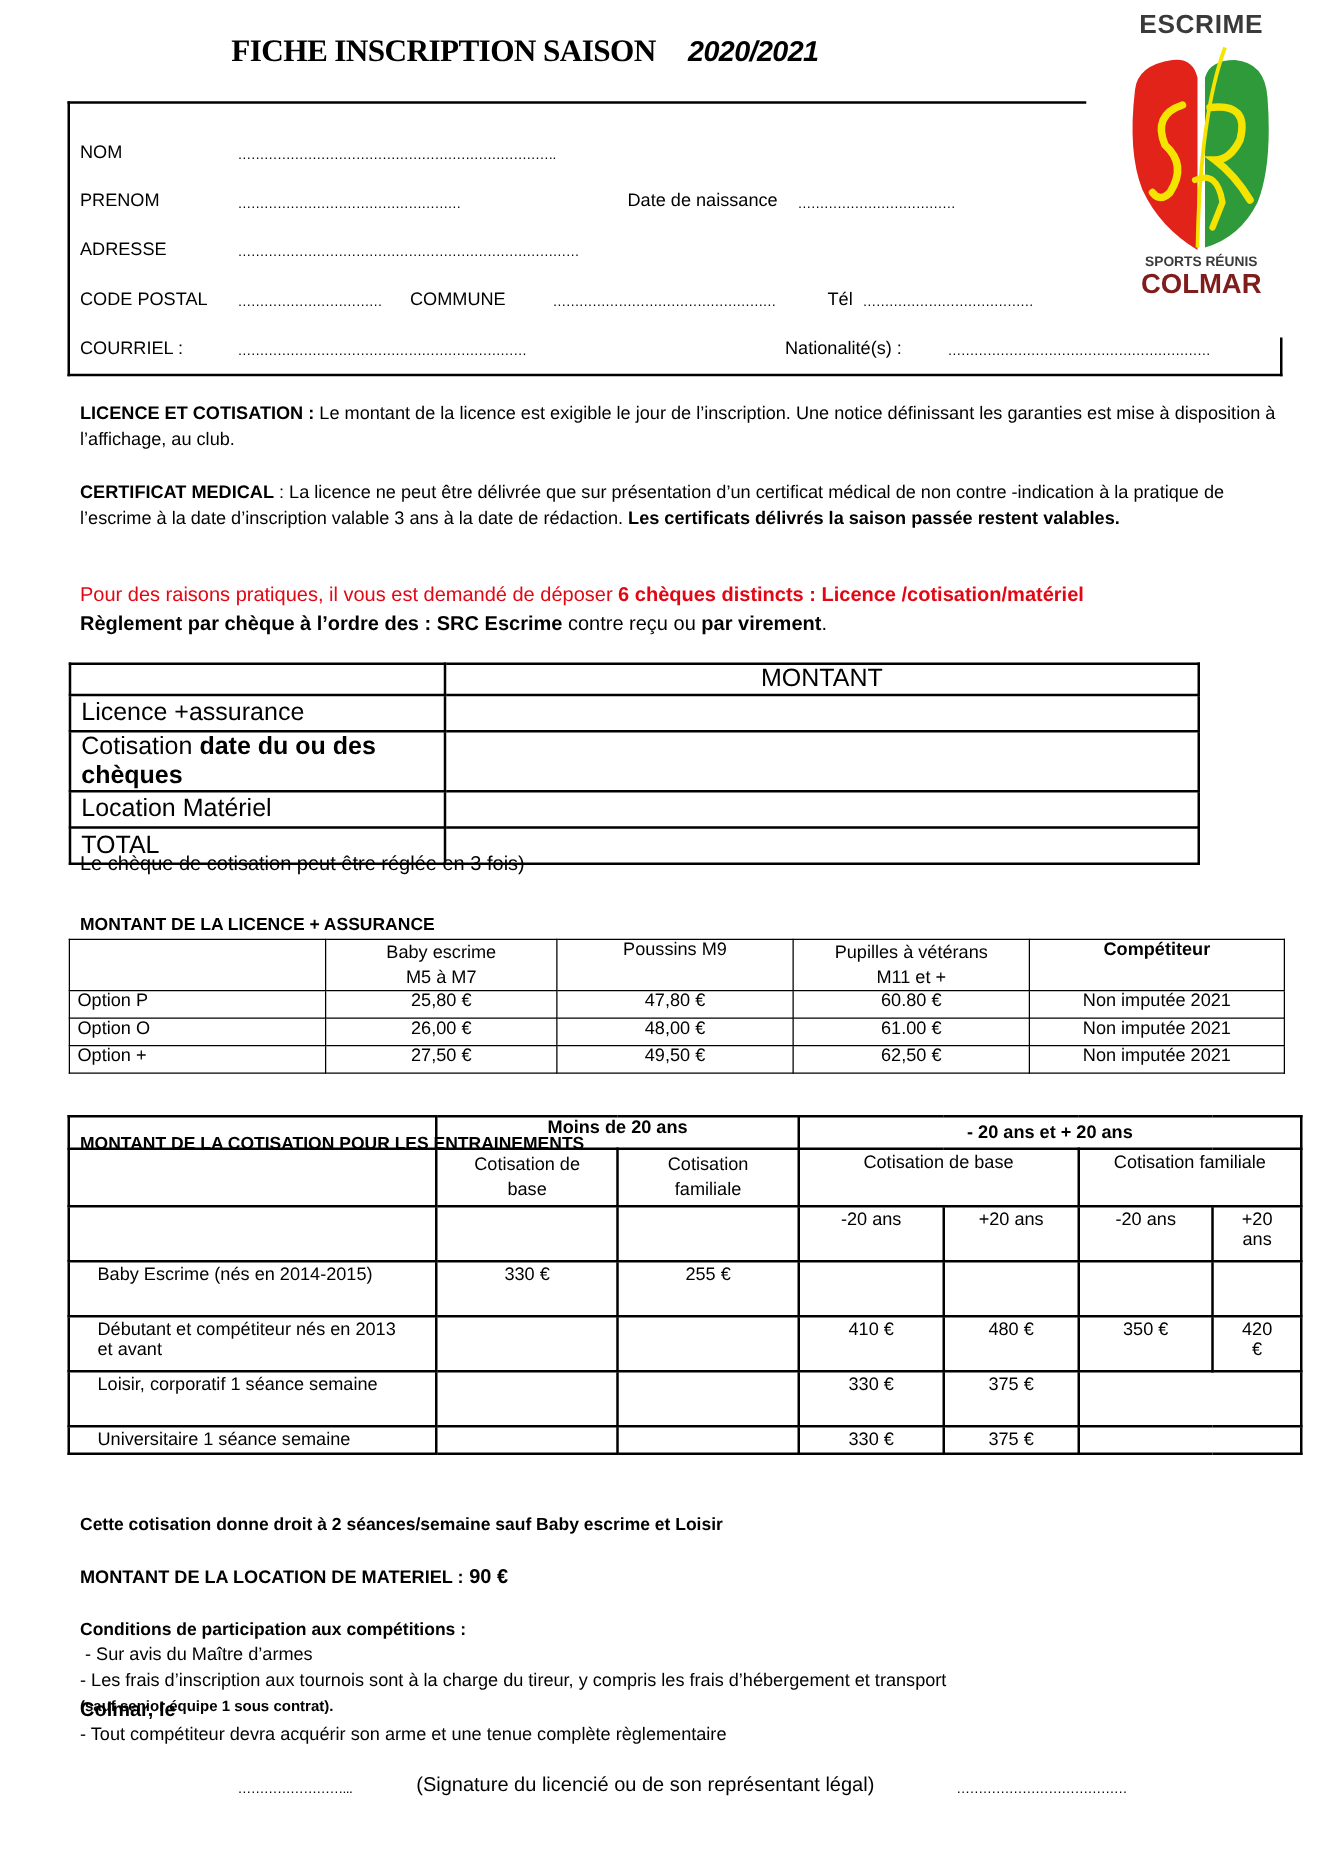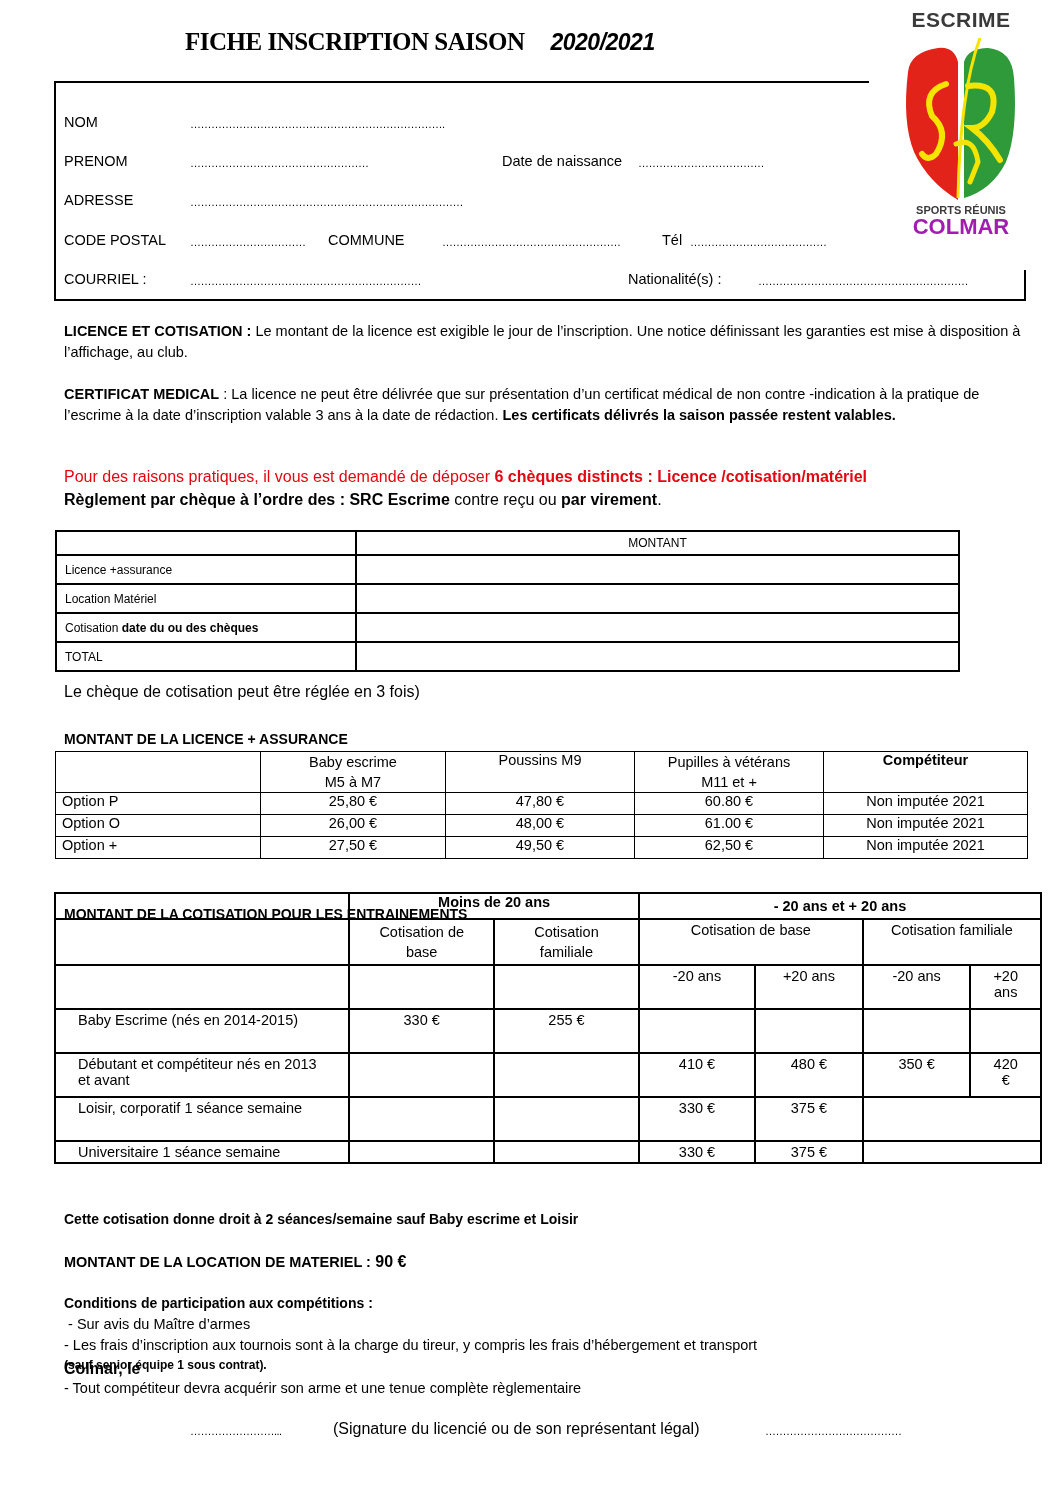--- a/index.html
+++ b/index.html
@@ -13,21 +13,21 @@
   .idbox { left:54px; top:81px; width:972px; height:220px; border-left:2px solid #000;
            border-bottom:2px solid #000; box-sizing:border-box; }
   .idbox-right { left:1024px; top:270px; width:2px; height:31px; background:#000; }
   .fld { font-size:14.5px; white-space:nowrap; }
   .dots { letter-spacing:-0.5px; font-size:11px; }
   .logo { left:888px; top:8px; width:146px; height:240px; }
   p.para { margin:0; font-size:14.5px; line-height:21px; position:absolute; left:64px; width:960px; }
   .red { color:#e30613; }
   table { border-collapse:collapse; position:absolute; }
   td { border:2px solid #000; padding:0 8px; font-size:14.5px; vertical-align:top; }
-  .t1 td { height:27px; vertical-align:middle; font-size:12px;margin-top:24px; }
+  .t1 td { height:27px; vertical-align:middle; font-size:20px;margin-top:24px; }
   .t2 td { border-width:1.5px; height:21px; font-size:14.5px; padding:0 6px; }
   .t3 td { border-width:2px; font-size:14.5px; padding:2px 22px; }
   .c { text-align:center; }
   .b { font-weight:bold; }
   .h { font-weight:bold; font-size:14px; }
 </style>
 </head>
 <body>
 
 <div class="abs title">
@@ -39,21 +39,21 @@
   <div style="text-align:center;font-weight:bold;font-size:21px;color:#3a3a3a;letter-spacing:0.5px;">ESCRIME</div>
   <svg width="146" height="168" viewBox="0 0 146 168" style="display:block">
     <path d="M20 40 Q22 20 50 16 Q66 14 70 30 L70 168 Q40 150 26 120 Q14 90 20 40Z" fill="#e2231a"></path>
     <path d="M76 30 Q80 16 100 16 Q124 18 126 46 Q130 100 118 130 Q104 158 76 166 Z" fill="#2e9a3a"></path>
     <path d="M92 6 Q72 60 70 166" stroke="#f5e400" stroke-width="3" fill="none"></path>
     <path d="M58 52 Q34 60 44 84 Q62 100 48 122 Q40 130 34 122" stroke="#f5e400" stroke-width="6" fill="none" stroke-linecap="round"></path>
     <path d="M80 54 Q112 50 104 80 Q96 96 84 96 Q100 108 112 128" stroke="#f5e400" stroke-width="6" fill="none" stroke-linecap="round"></path>
     <path d="M68 112 Q86 104 90 130 L82 150" stroke="#f5e400" stroke-width="5" fill="none" stroke-linecap="round"></path>
   </svg>
   <div style="text-align:center;font-weight:bold;font-size:11px;color:#3a3a3a;margin-top:4px;">SPORTS RÉUNIS</div>
-  <div style="text-align:center;font-weight:bold;font-size:22px;color:#a21caf;line-height:22px;">COLMAR</div>
+  <div style="text-align:center;font-weight:bold;font-size:22px;color:#7f1d1d;line-height:22px;">COLMAR</div>
 </div>
 
 <div class="abs idbox"></div>
 <div class="abs idbox-right"></div>
 
 <div class="abs fld" style="left:64px;top:114px">NOM</div>
 <div class="abs fld dots" style="left:190px;top:118px">……………………………………………………………….</div>
 
 <div class="abs fld" style="left:64px;top:153px">PRENOM</div>
 <div class="abs fld dots" style="left:190px;top:157px">……………………………………………</div>
@@ -92,25 +92,25 @@
   <tbody>
       <tr>
     <td style="width:282px;height:22px"></td>
     <td class="c" style="height:22px">MONTANT</td>
   </tr>
   <tr>
     <td><span>Licence +assurance</span></td>
     <td></td>
   </tr>
   <tr>
+    <td><span>Cotisation </span><b>date du ou des chèques</b></td>
+    <td></td>
+  </tr>
+  <tr>
     <td><span>Location Matériel</span></td>
-    <td></td>
-  </tr>
-  <tr>
-    <td><span>Cotisation </span><b>date du ou des chèques</b></td>
     <td></td>
   </tr>
   <tr>
     <td><span>TOTAL</span></td>
     <td></td>
   </tr>
 </tbody>
   </table>
 <div class="abs" style="left:64px;top:683px;font-size:16px">Le chèque de cotisation peut être réglée en 3 fois)</div>
 

